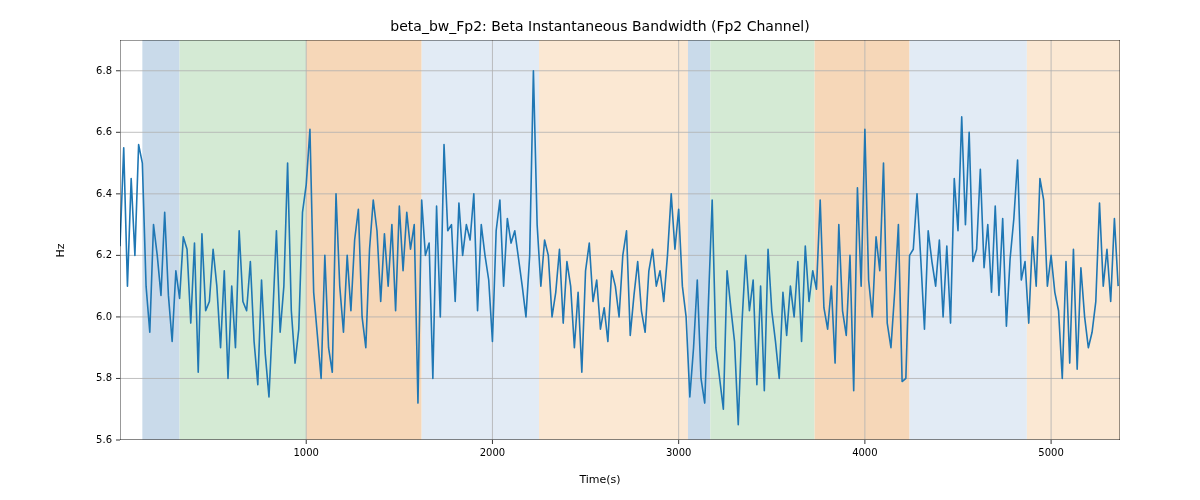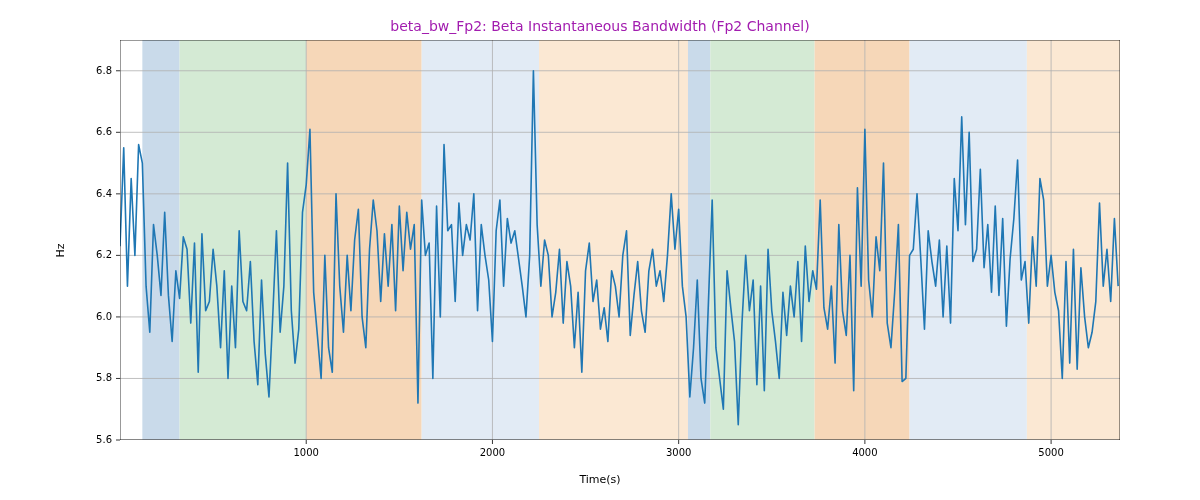--- a/index.html
+++ b/index.html
@@ -17,21 +17,21 @@
     width: 1200px;
     height: 500px;
   }
   .title {
     position: absolute;
     top: 18px;
     left: 0;
     width: 1200px;
     text-align: center;
     font-size: 14px;
-    color: #a21caf;
+    color: #000000;
   }
   .ylabel {
     position: absolute;
     left: 50px;
     top: 0;
     height: 500px;
     width: 20px;
     display: flex;
     align-items: center;
     justify-content: center;

